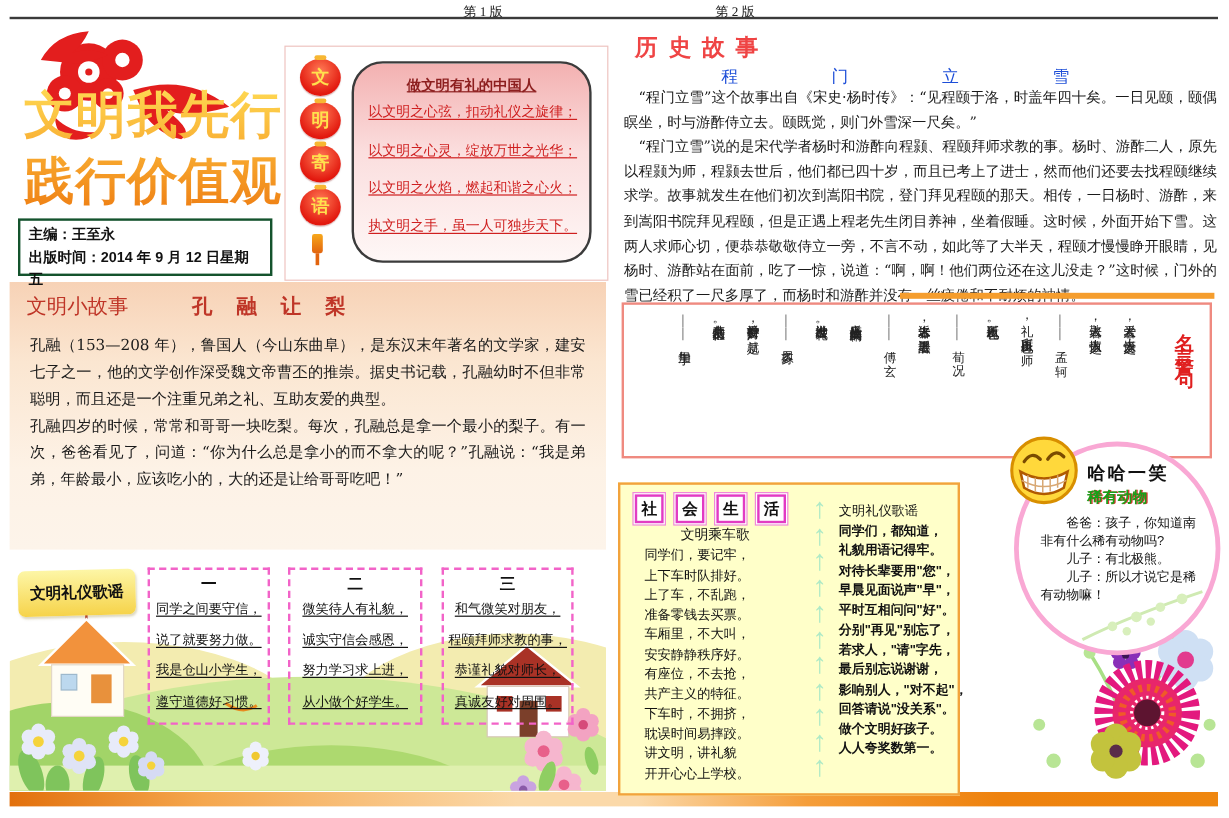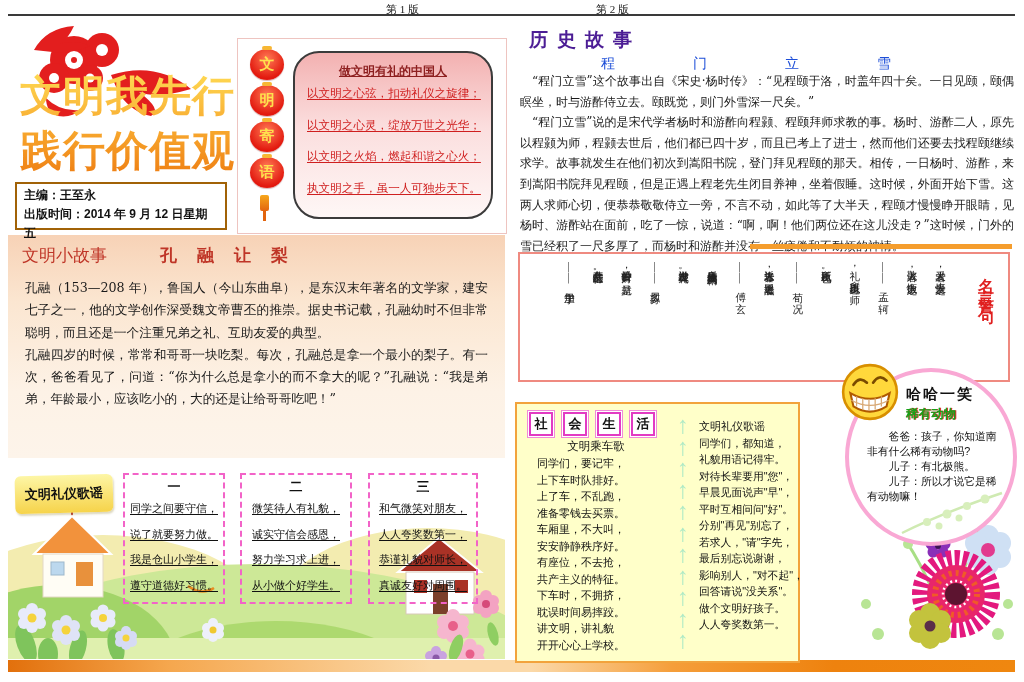--- a/index.html
+++ b/index.html
@@ -6,21 +6,21 @@
   #root{position:relative;width:1024px;height:682px;background:#fff;overflow:hidden;
         font-family:"Liberation Sans",sans-serif;color:#111;}
   
   .pglabel{position:absolute;top:2px;font-family:"Liberation Serif",serif;font-size:11px;color:#222;}
   .toprule{position:absolute;left:8px;top:14px;width:1007px;border-top:2px solid #3a3a3a;}
   
   .flower-ornament{position:absolute;left:16px;top:20px;width:190px;height:105px;z-index:0;}
   .masthead{position:absolute;left:20px;top:68px;z-index:1;font-weight:800;font-size:42px;line-height:55px;
     letter-spacing:1px;background:linear-gradient(180deg,#ffdd55 0%,#f8a92f 55%,#ee7d12 100%);
     -webkit-background-clip:text;background-clip:text;color:transparent;white-space:nowrap;}
-  .editor-box{position:absolute;left:15px;top:182px;width:194px;height:40px;border:2px solid #a16207;
+  .editor-box{position:absolute;left:15px;top:182px;width:194px;height:40px;border:2px solid #14532d;
     background:#fff;padding:2px 7px;font-size:12px;font-weight:bold;line-height:19px;z-index:2;}
   
   .motto-box{position:absolute;left:237px;top:38px;width:268px;height:194px;background:#fff;border:1px solid #eec4c0;z-index:2;}
   .lanterns{position:absolute;left:10px;top:10px;width:38px;}
   .lantern{position:relative;display:flex;align-items:center;justify-content:center;width:34px;height:31px;
     margin:0 auto 5px;border-radius:50%;color:#ffe14d;font-weight:bold;font-size:15px;
     background:radial-gradient(circle at 50% 32%,#ff7a55,#e2180e 72%);box-shadow:0 1px 1px rgba(120,0,0,.3);}
   .lantern::before{content:"";position:absolute;top:-3px;left:50%;transform:translateX(-50%);
     width:10px;height:4px;background:#f7b733;border-radius:2px;}
   .tassel{position:absolute;left:22px;top:156px;width:9px;height:16px;border-radius:2px;
@@ -45,21 +45,21 @@
   .illu svg{position:absolute;left:0;top:0;}
   .banner{position:absolute;left:7px;top:17px;width:98px;height:38px;z-index:3;line-height:38px;text-align:center;
     font-size:13px;font-weight:bold;border-radius:6px;transform:rotate(-1.5deg);
     background:linear-gradient(180deg,#fdf6a6,#f6d34a);box-shadow:1px 2px 2px rgba(120,100,0,.25);}
   .verse{position:absolute;top:15px;height:131px;border:2px dashed #f263c8;z-index:3;
     text-align:center;padding-top:3px;box-sizing:border-box;background:transparent;}
   .verse-title{font-weight:bold;font-size:13px;font-family:"Liberation Serif",serif;}
   .verse-line{font-size:11px;font-family:"Liberation Serif",serif;line-height:25.5px;
     text-decoration:underline;text-underline-offset:2px;white-space:nowrap;}
   
-  .hist-title{position:absolute;left:529px;top:27px;font-size:19px;font-weight:bold;color:#4c1d95;letter-spacing:9px;}
+  .hist-title{position:absolute;left:529px;top:27px;font-size:19px;font-weight:bold;color:#ef4444;letter-spacing:9px;}
   .hist-story-title{position:absolute;left:601px;top:55px;font-size:14px;font-weight:normal;color:#1d4ed8;
     letter-spacing:78px;white-space:nowrap;}
   .hist-body{position:absolute;left:520px;top:71px;width:494px;}
   .hist-p{margin:0;font-family:"DejaVu Serif",serif;font-size:12px;line-height:20.6px;
     text-align:justify;text-indent:1em;color:#1a1a1a;}
   
   .qbar{position:absolute;left:750px;top:244px;width:262px;height:5px;background:#f59d2d;}
   .quotes{position:absolute;left:518px;top:252px;width:492px;height:130px;background:#fff;
     border:2px solid #ef8a80;box-sizing:border-box;z-index:2;}
   .qtitle{position:absolute;right:12px;top:11px;writing-mode:vertical-rl;color:#e01f1f;
@@ -75,21 +75,21 @@
     box-shadow:0 0 0 1px #fff,0 0 0 2px #f08ad8;display:flex;align-items:center;justify-content:center;
     font-weight:bold;font-size:13px;}
   .bus{position:absolute;left:8px;top:34px;width:142px;}
   .bus-title{text-align:center;font-size:11.5px;line-height:17px;}
   .sline{font-size:11px;line-height:16.5px;white-space:nowrap;color:#111;}
   .bus .sline{padding-left:12px;}
   .arrows{position:absolute;left:152px;top:10px;width:28px;display:flex;flex-direction:column;align-items:center;}
   .arrow{color:#aeeac6;font-size:24px;line-height:21.5px;font-weight:bold;}
   .manner{position:absolute;left:182px;top:14px;width:100px;}
   .manner-title{font-size:11px;line-height:16.5px;}
-  .manner .sline{font-size:10.8px;}
+  .manner .sline{font-size:10.8px;font-weight:bold;}
   
   .smiley{position:absolute;left:839px;top:361px;width:62px;height:62px;z-index:6;}
   .joke{position:absolute;left:845px;top:368px;width:172px;height:178px;border-radius:50%;
     border:4px solid #f9a8d4;background:#fff;box-sizing:border-box;z-index:5;overflow:hidden;}
   .joke-title{margin-top:13px;text-align:center;font-size:15px;font-weight:bold;letter-spacing:2px;padding-left:18px;}
   .joke-sub{text-align:center;font-size:12.5px;font-weight:bold;color:#18a018;
     text-shadow:1px 0 0 #e03030;margin:2px 0 6px 0;}
   .joke-body{padding:0 16px 0 18px;}
   .jline{margin:0;font-size:10.8px;line-height:15px;text-indent:2em;color:#111;}
   .sprig{position:absolute;right:6px;bottom:2px;width:110px;height:62px;}
@@ -299,21 +299,21 @@
           <div class="verse-line">微笑待人有礼貌，</div>
           <div class="verse-line">诚实守信会感恩，</div>
           <div class="verse-line">努力学习求上进，</div>
           <div class="verse-line">从小做个好学生。</div>
         </div>
     </div>
     <div class="verse" style="left:360px;width:110px">
       <div class="verse-title">三</div>
       <div>
           <div class="verse-line">和气微笑对朋友，</div>
-          <div class="verse-line">人人夸奖数第一，</div>
+          <div class="verse-line">程颐拜师求教的事，</div>
           <div class="verse-line">恭谨礼貌对师长，</div>
           <div class="verse-line">真诚友好对周围。</div>
         </div>
     </div>
   </div>
 
   <div class="hist-title">历史故事</div>
   <div class="hist-story-title">程门立雪</div>
   <div class="hist-body">
       <p class="hist-p">“程门立雪”这个故事出自《宋史·杨时传》：“见程颐于洛，时盖年四十矣。一日见颐，颐偶瞑坐，时与游酢侍立去。颐既觉，则门外雪深一尺矣。”</p>

